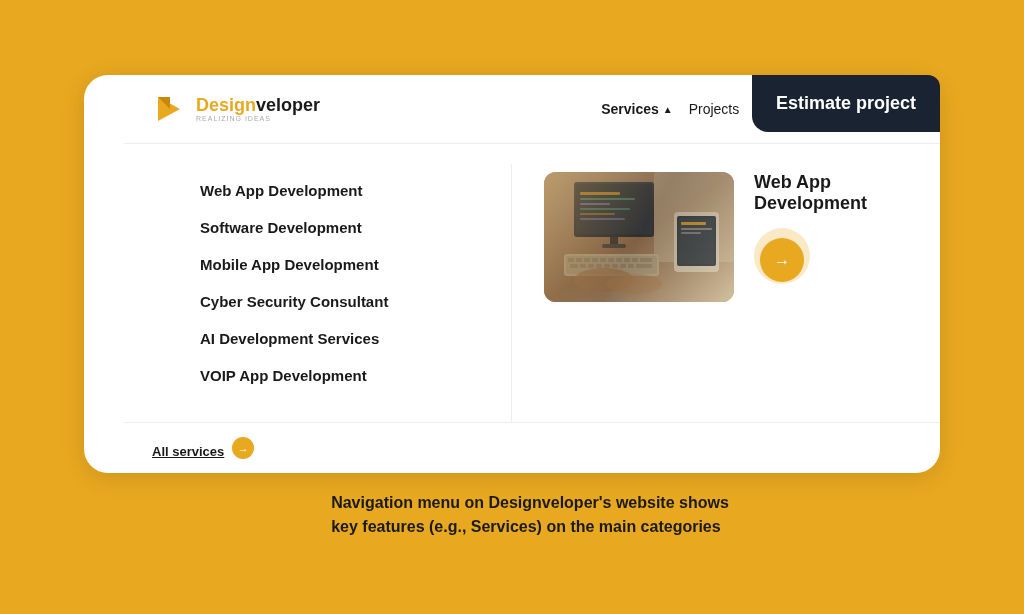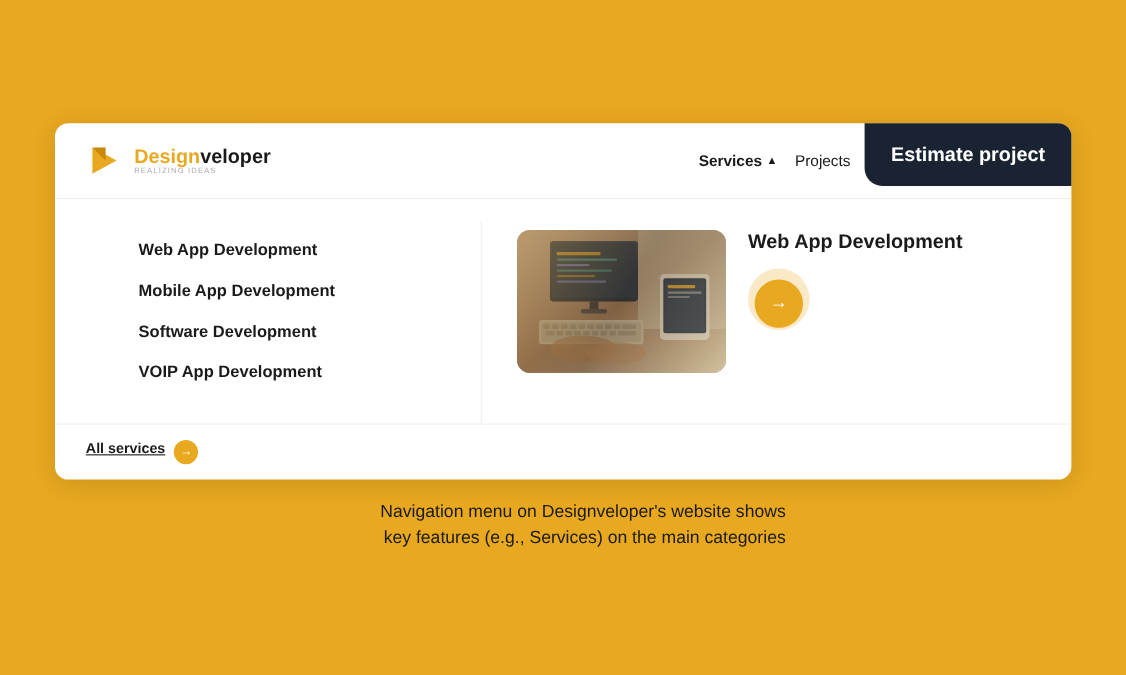--- a/index.html
+++ b/index.html
@@ -11,25 +11,26 @@
       display: flex;
       flex-direction: column;
       align-items: center;
       justify-content: center;
       font-family: 'Arial', sans-serif;
       overflow: hidden;
     }
 
     .card {
       background: #fff;
-      border-radius: 12px;
-      width: 924px;
+      border-radius: 24px;
+      width: 856px;
       box-shadow: 0 4px 24px rgba(0,0,0,0.12);
       overflow: visible;
       position: relative;
+      padding-left: 40px;
     }
 
     
     .navbar {
       display: flex;
       align-items: center;
       padding: 16px 28px;
       border-bottom: 1px solid #eee;
       position: relative;
     }
@@ -196,21 +197,21 @@
       display: flex;
       align-items: center;
       justify-content: center;
     }
 
     
     .all-services-row {
       border-top: 1px solid #eee;
       padding: 14px 28px;
       display: flex;
-      align-items: flex-start;
+      align-items: flex-end;
       gap: 8px;
     }
 
     .all-services-link {
       font-size: 13px;
       font-weight: 700;
       color: #1a1a1a;
       text-decoration: underline;
       cursor: pointer;
     }
@@ -224,23 +225,23 @@
       align-items: center;
       justify-content: center;
       font-size: 11px;
       color: #fff;
       font-weight: 800;
     }
 
     
     .caption {
       margin-top: 18px;
-      text-align: right;
+      text-align: left;
       font-size: 16px;
-      font-weight: 400;
+      font-weight: 700;
       color: #1a1a1a;
       line-height: 1.5;
       max-width: 580px;
       margin-left: 36px;
     }
 
     
     .img-placeholder {
       width: 100%;
       height: 100%;
@@ -295,22 +296,24 @@
       </div>
     </div>
 
     <button class="estimate-btn">Estimate project</button>
   </nav>
 
   <div class="dropdown-body">
 
     <div class="service-list">
       <div class="service-item">Web App Development</div>
+      <div class="service-item">Software Development</div>
       <div class="service-item">Mobile App Development</div>
-      <div class="service-item">Software Development</div>
+      <div class="service-item">Cyber Security Consultant</div>
+      <div class="service-item">AI Development Services</div>
       <div class="service-item">VOIP App Development</div>
     </div>
 
     <div class="service-detail">
       <div class="detail-row">
 
         <div class="service-image-wrap">
           <div class="img-placeholder">
 
             <svg width="190" height="130" viewBox="0 0 190 130" xmlns="http://www.w3.org/2000/svg">

